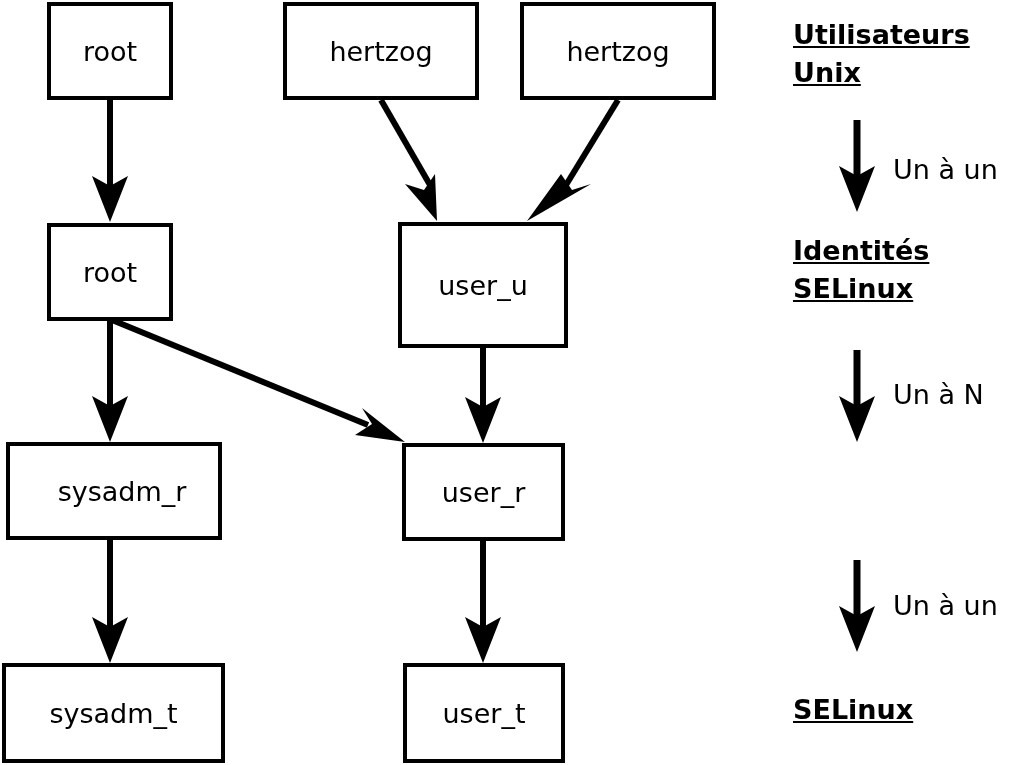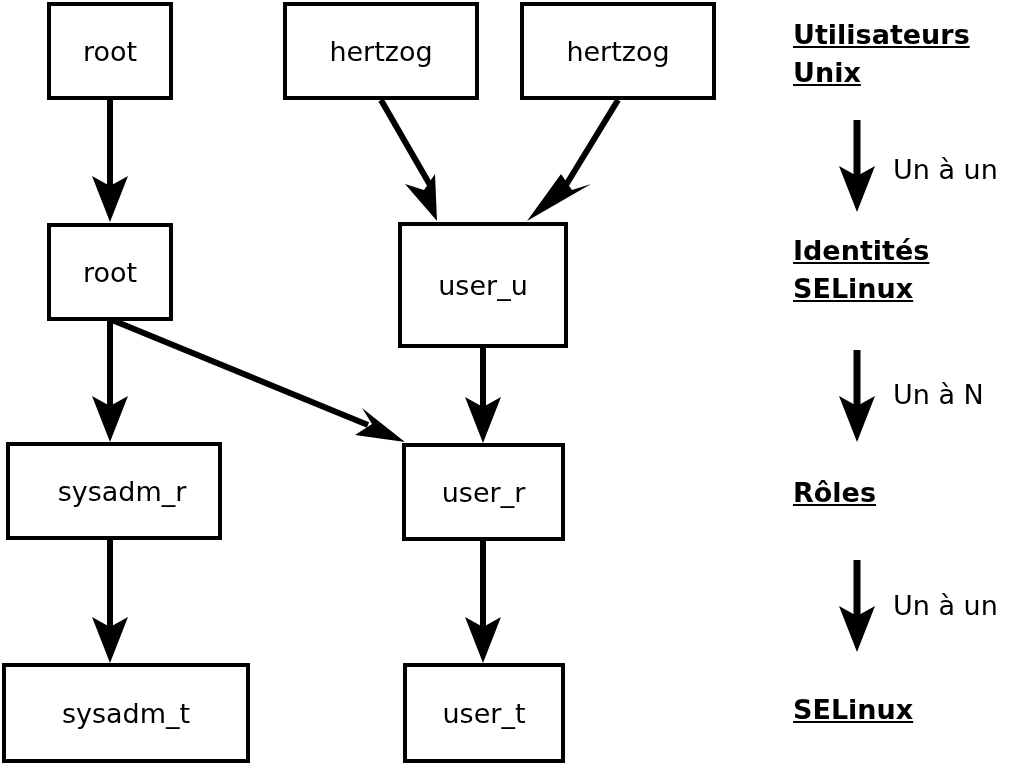--- a/index.html
+++ b/index.html
@@ -151,35 +151,34 @@
   </div>
 
   <div class="node-box" style="left:6px; top:442px; width:216px; height:98px;padding-left:16px;">
     <span class="node-label">sysadm_r</span>
   </div>
 
   <div class="node-box" style="left:402px; top:443px; width:163px; height:98px;">
     <span class="node-label">user_r</span>
   </div>
 
-  <div class="node-box" style="left:2px; top:663px; width:248px; height:100px;">
+  <div class="node-box" style="left:2px; top:663px; width:223px; height:100px;">
     <span class="node-label">sysadm_t</span>
   </div>
 
   <div class="node-box" style="left:403px; top:663px; width:162px; height:100px;">
     <span class="node-label">user_t</span>
   </div>
 
   <div class="legend-heading" style="left:793px; top:16px;">Utilisateurs
 Unix</div>
 
   <div class="legend-heading" style="left:793px; top:232px;">Identités
 SELinux</div>
 
-  <div class="legend-heading" style="left:793px; top:474px;">Rôles</div>
 
   <div class="legend-heading" style="left:793px; top:691px;">SELinux</div>
 
   <div class="legend-edge-label" style="left:893px; top:156px;">Un à un</div>
 
   <div class="legend-edge-label" style="left:893px; top:381px;">Un à N</div>
 
   <div class="legend-edge-label" style="left:893px; top:592px;">Un à un</div>
 
 </div>

